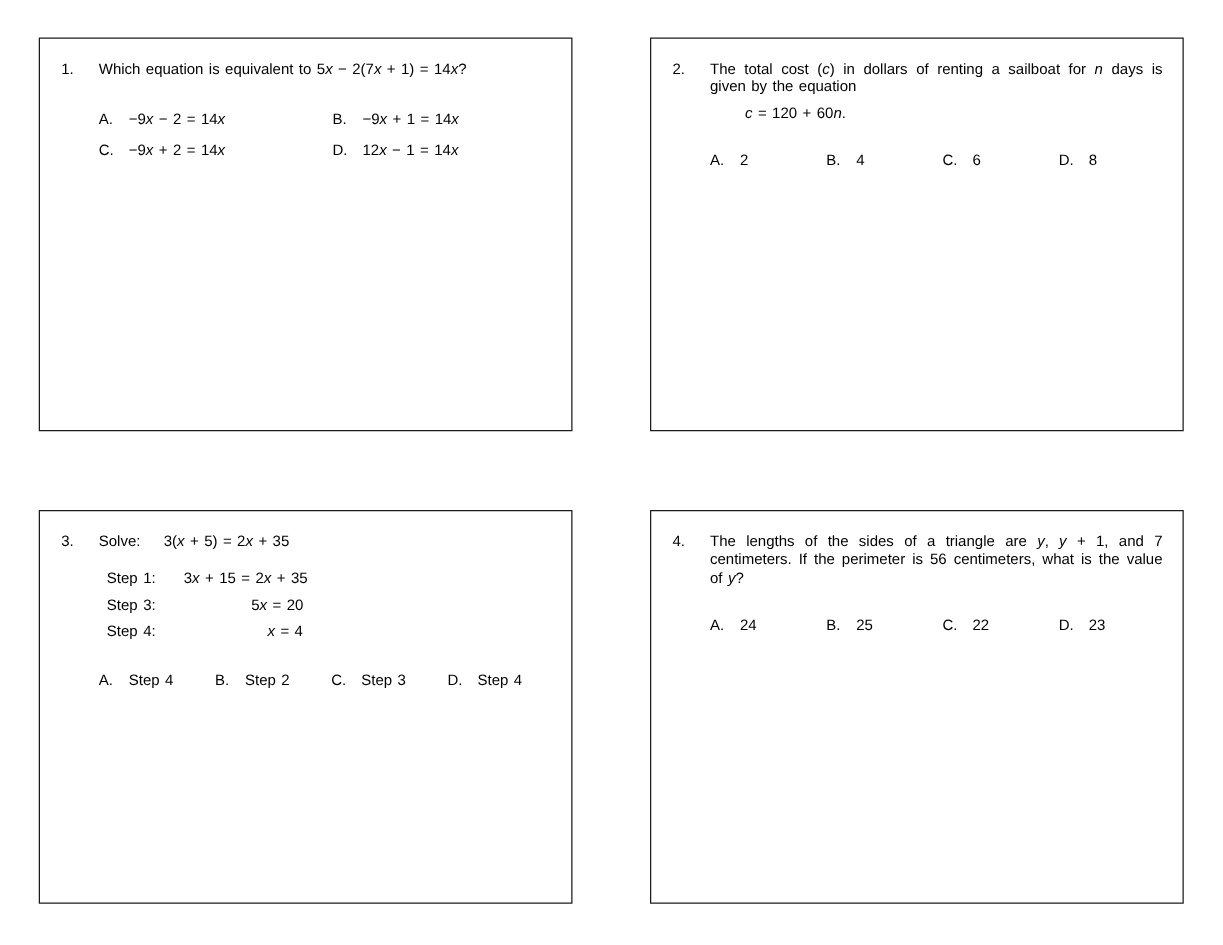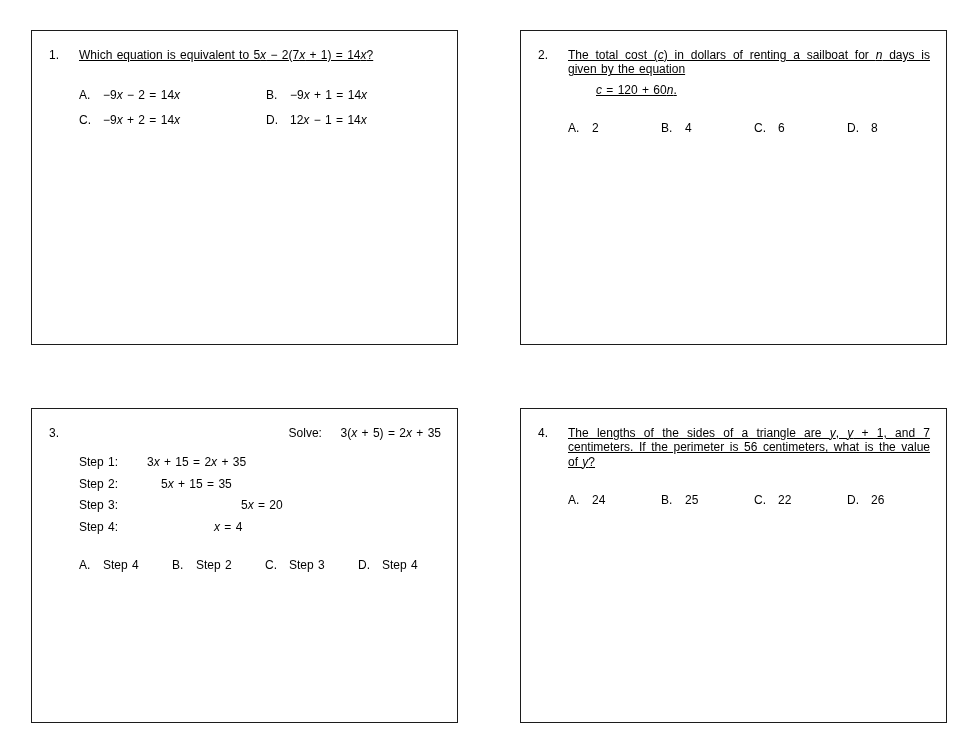--- a/index.html
+++ b/index.html
@@ -36,48 +36,48 @@
   }
   .pos-tl { left: 31px;  top: 30px;  }
   .pos-tr { left: 520px; top: 30px;  }
   .pos-bl { left: 31px;  top: 408px; }
   .pos-br { left: 520px; top: 408px; }
 
   .qrow { display: flex; align-items: flex-start; }
   .qnum { flex: 0 0 30px; }
   .qcontent { flex: 1 1 auto; min-width: 0; }
 
-  p { margin: 0; text-decoration: underline; }
+  p { margin: 0; }
   .just { text-align: justify; }
   .eq-line { margin-top: 6px; padding-left: 28px; }
   .followup { margin-top: 6px; }
   i { font-style: italic; }
 
   .options-grid {
     display: grid;
     grid-template-columns: 187px 1fr;
     row-gap: 10px;
     margin-top: 26px;
   }
   .option { display: flex; align-items: baseline; }
   .opt-label { flex: 0 0 24px; }
 
   .options-row { display: flex; margin-top: 24px; }
   .options-row .option { flex: 0 0 93px; }
 
-  .solve-line { display: flex; justify-content: flex-end; }
+  .solve-line { display: flex; }
   .solve-label { flex: 0 0 52px; }
 
   .steps { margin-top: 15px; }
   .step { display: flex; margin-top: 7px; }
   .step:first-child { margin-top: 0; }
-  .step-label { flex: 0 0 52px; }
+  .step-label { flex: 0 0 52px; text-align: center; }
   .indent-0 { margin-left: 16px; }
   .indent-1 { margin-left: 30px; }
-  .indent-2 { margin-left: 110px; }
+  .indent-2 { margin-left: 70px; }
   .indent-3 { margin-left: 83px; }
 
   .q3-question { margin-top: 10px; }
 </style>
 </head>
 <body>
 
 <div class="sheet">
 
   <section class="qbox pos-tl">
@@ -142,24 +142,20 @@
         <div class="solve-line">
           <span class="solve-label">Solve:</span>
           <span class="solve-eq">3(<i>x</i> + 5) = 2<i>x</i> + 35</span>
         </div>
         <div class="steps">
           <div class="step">
             <span class="step-label">Step 1:</span>
             <span class="step-eq indent-0">3<i>x</i> + 15 = 2<i>x</i> + 35</span>
           </div>
           <div class="step">
-            <span class="step-label">Step 2:</span>
-            <span class="step-eq indent-1">5<i>x</i> + 15 = 35</span>
-          </div>
-          <div class="step">
             <span class="step-label">Step 3:</span>
             <span class="step-eq indent-2">5<i>x</i> = 20</span>
           </div>
           <div class="step">
             <span class="step-label">Step 4:</span>
             <span class="step-eq indent-3"><i>x</i> = 4</span>
           </div>
         </div>
         <div class="options-row">
           <div class="option">
@@ -196,20 +192,20 @@
           <div class="option">
             <span class="opt-label">B.</span>
             <span class="opt-text">25</span>
           </div>
           <div class="option">
             <span class="opt-label">C.</span>
             <span class="opt-text">22</span>
           </div>
           <div class="option">
             <span class="opt-label">D.</span>
-            <span class="opt-text">26</span>
+            <span class="opt-text">23</span>
           </div>
         </div>
       </div>
     </div>
   </section>
 
 </div>
 
 </body></html>

